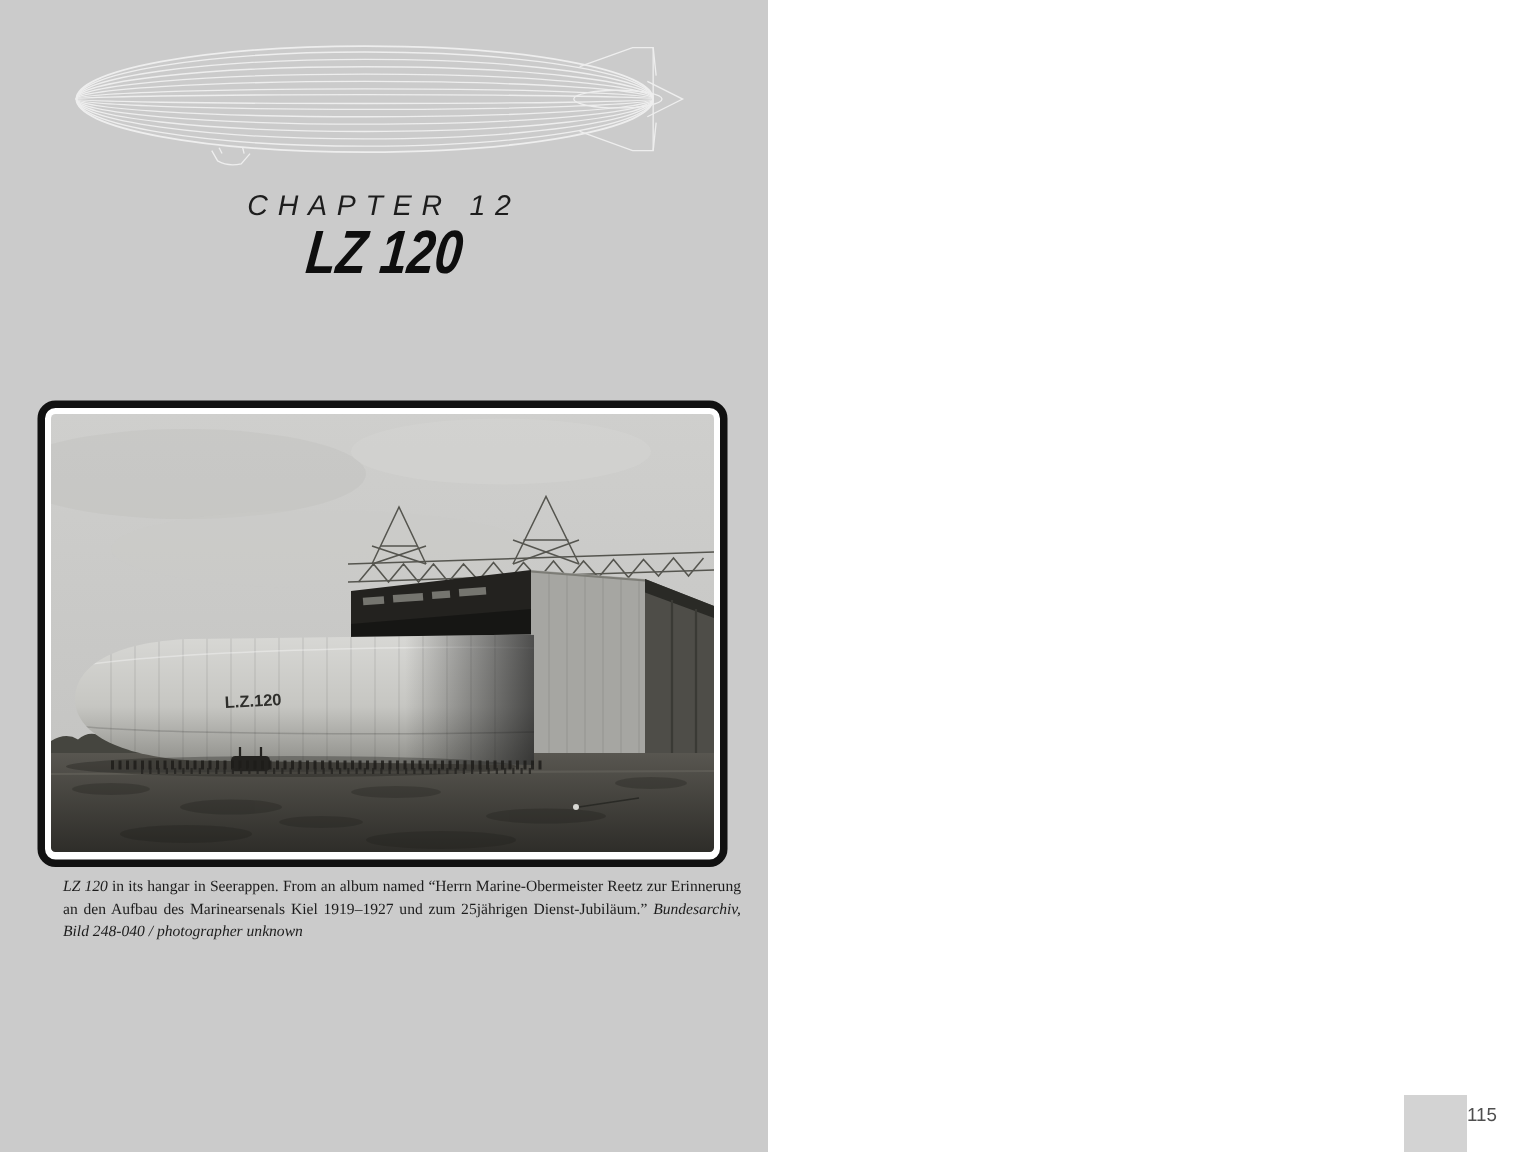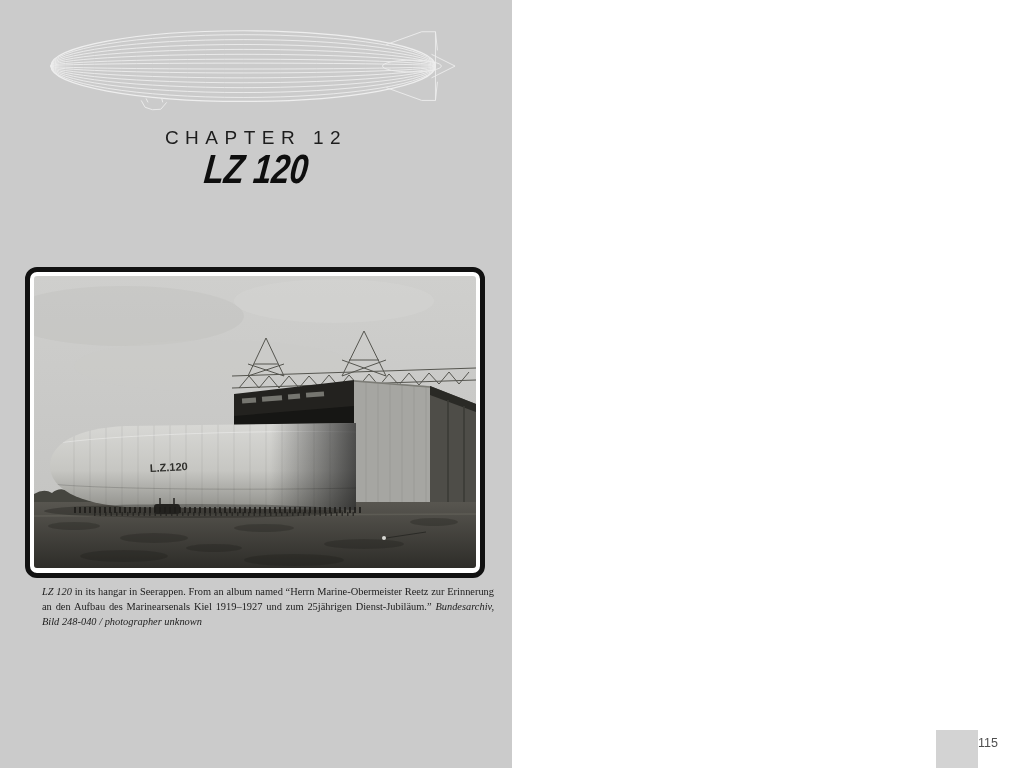--- a/index.html
+++ b/index.html
@@ -5,21 +5,21 @@
   html,body{margin:0;padding:0;background:#ffffff;}
   .spread{position:relative;width:1024px;height:768px;background:#ffffff;overflow:hidden;
           font-family:"Liberation Serif",serif;}
   .left-page{position:absolute;left:0;top:0;width:512px;height:768px;background:#cbcbcb;}
   .right-page{position:absolute;left:512px;top:0;width:512px;height:768px;background:#ffffff;}
 
   
   .lineart{position:absolute;left:47px;top:24px;width:412px;height:92px;}
   .kicker{position:absolute;left:0;top:127px;width:512px;text-align:center;
           font-family:"Liberation Sans",sans-serif;font-size:19px;letter-spacing:6.5px;
-          color:#1d1d1d;font-weight:400;}
+          color:#1d1d1d;font-weight:400;font-style:italic;}
   .chap-title{position:absolute;left:0;top:147px;width:512px;text-align:center;color:#0e0e0e;}
   .chap-title span{display:inline-block;font-family:"Liberation Sans",sans-serif;
           font-size:40px;font-weight:700;font-style:italic;letter-spacing:0px;
           transform:skewX(-6deg) scale(0.82,1.02);transform-origin:center;}
   .photo-frame{position:absolute;left:25px;top:267px;width:442px;height:293px;
           border:5px solid #111;border-radius:12px;background:#ffffff;padding:4px;}
   .photo-frame svg{display:block;border-radius:3px;}
   .caption{position:absolute;left:42px;top:584px;width:452px;font-size:10.4px;
           line-height:15px;text-align:justify;color:#1c1c1c;}
   .caption i{font-style:italic;}

